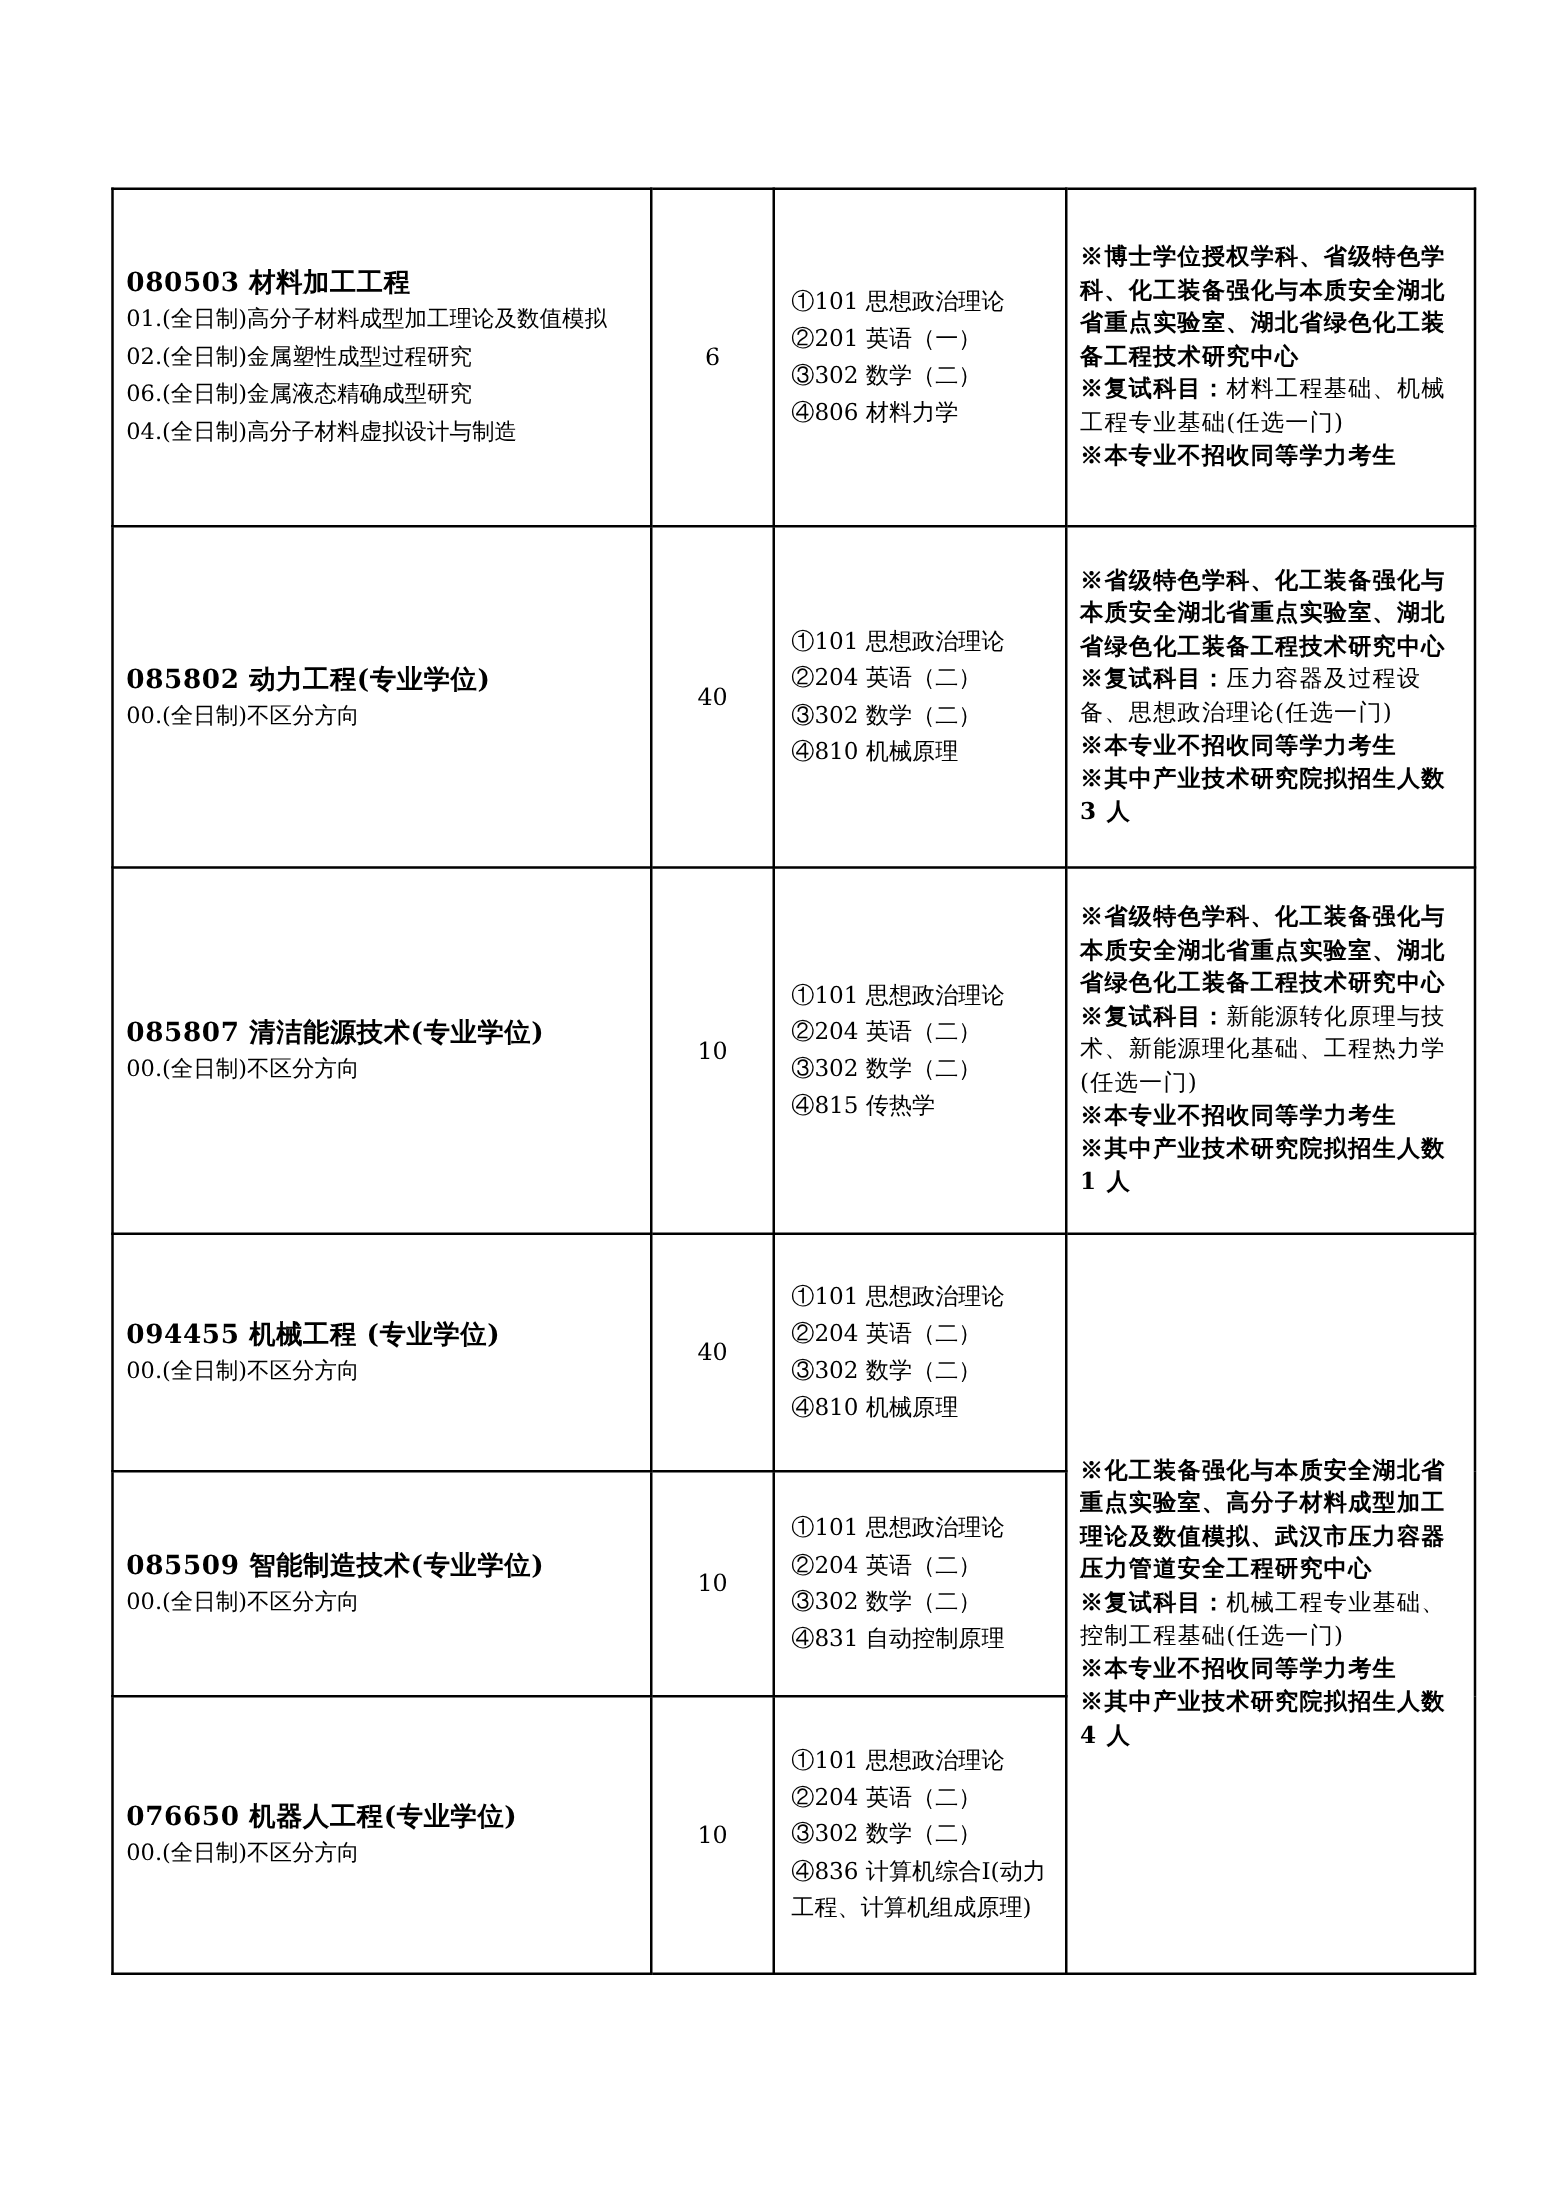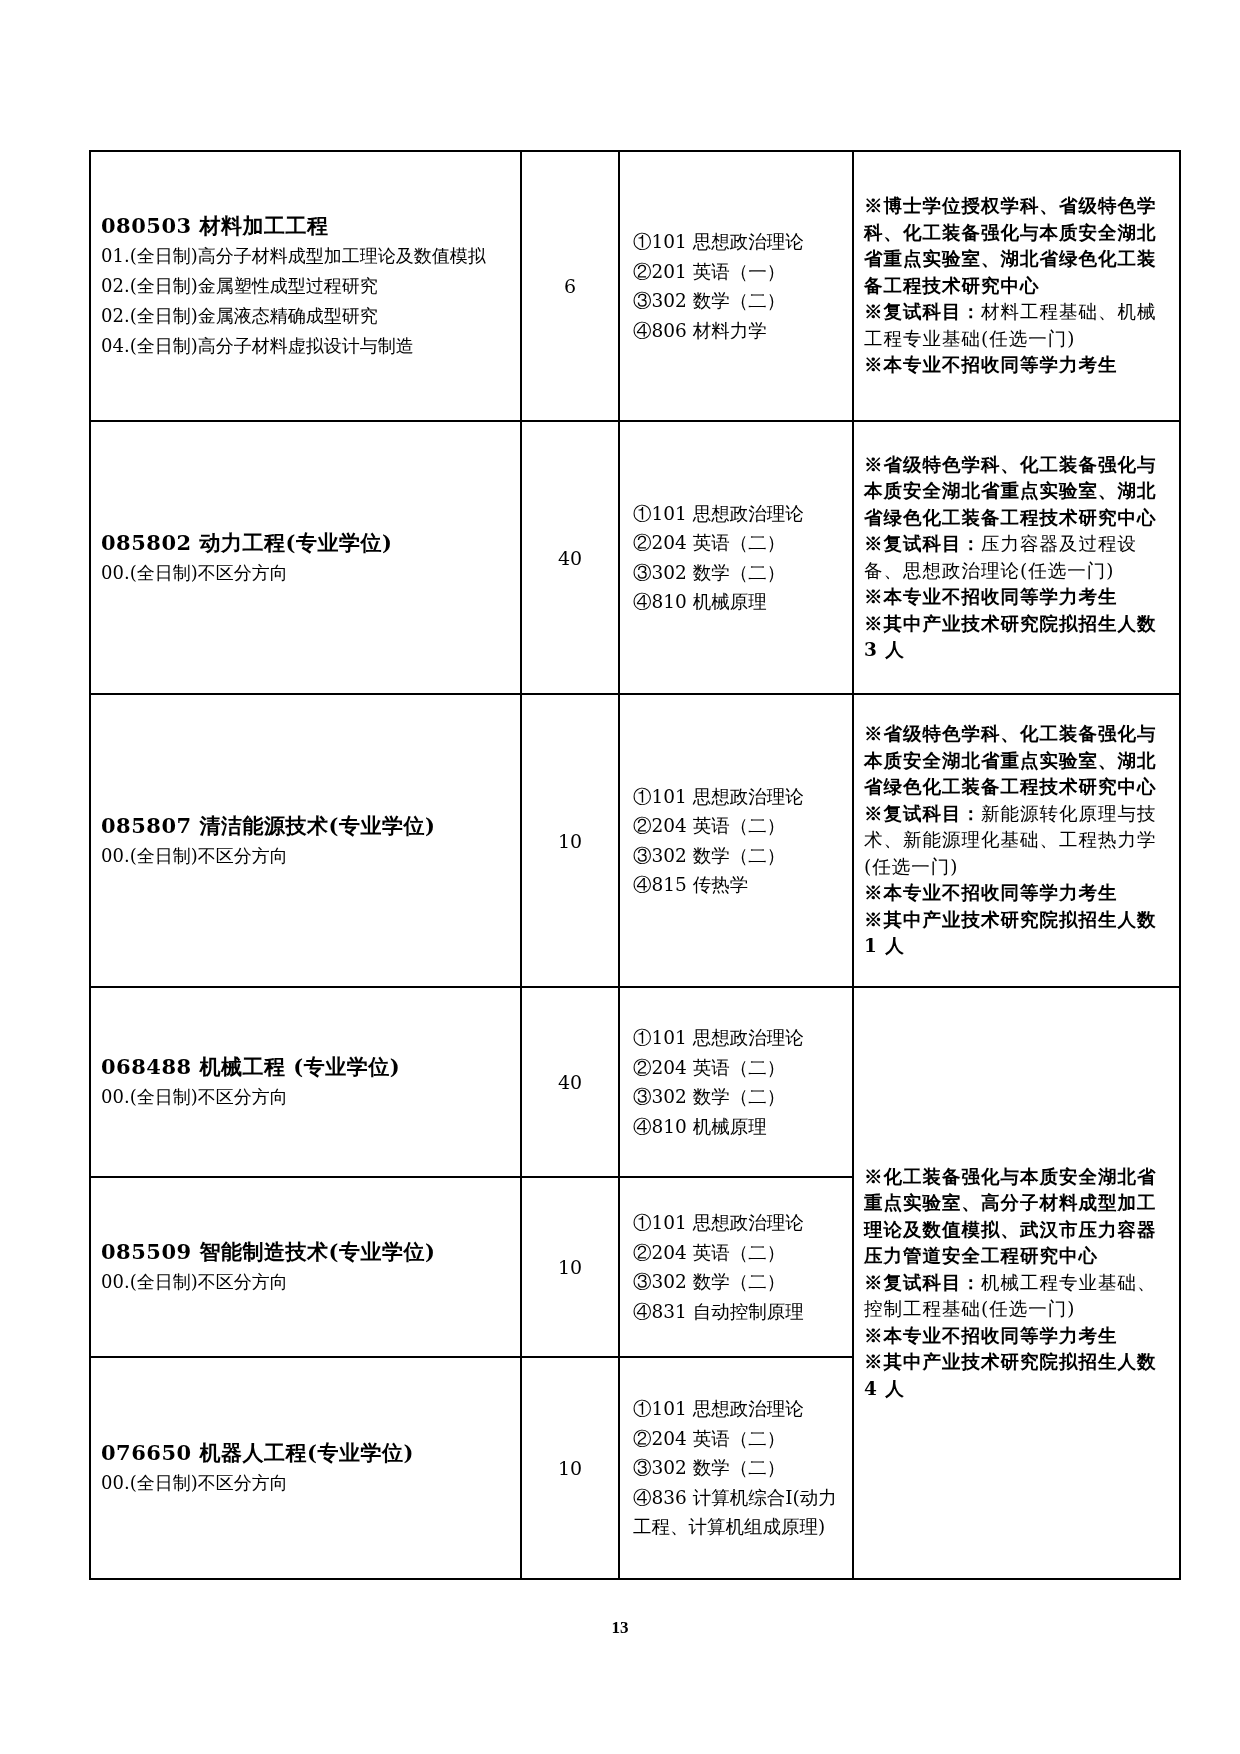--- a/index.html
+++ b/index.html
@@ -42,21 +42,21 @@
         <col class="c3">
         <col class="c4">
       </colgroup>
     <tbody>
 
       <tr style="height:270px">
         <td class="major-cell">
           <div class="major-title">080503 材料加工工程</div>
           <div class="direction">01.(全日制)高分子材料成型加工理论及数值模拟</div>
           <div class="direction">02.(全日制)金属塑性成型过程研究</div>
-          <div class="direction">02.(全日制)金属液态精确成型研究</div>
+          <div class="direction">06.(全日制)金属液态精确成型研究</div>
           <div class="direction">04.(全日制)高分子材料虚拟设计与制造</div>
         </td>
         <td class="count-cell">6</td>
         <td class="exam-cell">
           <div class="exam-line">①101 思想政治理论</div>
           <div class="exam-line">②201 英语（一）</div>
           <div class="exam-line">③302 数学（二）</div>
           <div class="exam-line">④806 材料力学</div>
         </td>
         <td class="note-cell">
@@ -101,21 +101,21 @@
         <td class="note-cell">
           <div class="note-line"><b>※省级特色学科、化工装备强化与本质安全湖北省重点实验室、湖北省绿色化工装备工程技术研究中心</b><span></span></div>
           <div class="note-line"><b>※复试科目：</b><span>新能源转化原理与技术、新能源理化基础、工程热力学(任选一门)</span></div>
           <div class="note-line"><b>※本专业不招收同等学力考生</b><span></span></div>
           <div class="note-line"><b>※其中产业技术研究院拟招生人数 1 人</b><span></span></div>
         </td>
       </tr>
 
       <tr style="height:190px">
         <td class="major-cell">
-          <div class="major-title">068488 机械工程 (专业学位)</div>
+          <div class="major-title">094455 机械工程 (专业学位)</div>
           <div class="direction">00.(全日制)不区分方向</div>
         </td>
         <td class="count-cell">40</td>
         <td class="exam-cell">
           <div class="exam-line">①101 思想政治理论</div>
           <div class="exam-line">②204 英语（二）</div>
           <div class="exam-line">③302 数学（二）</div>
           <div class="exam-line">④810 机械原理</div>
         </td>
         <td class="note-cell" rowspan="3">
@@ -149,14 +149,13 @@
         <td class="exam-cell">
           <div class="exam-line">①101 思想政治理论</div>
           <div class="exam-line">②204 英语（二）</div>
           <div class="exam-line">③302 数学（二）</div>
           <div class="exam-line">④836 计算机综合Ⅰ(动力工程、计算机组成原理)</div>
         </td>
       </tr>
     </tbody>
   </table>
 
-  <div class="page-number">13</div>
 </div>
 
 </body></html>

